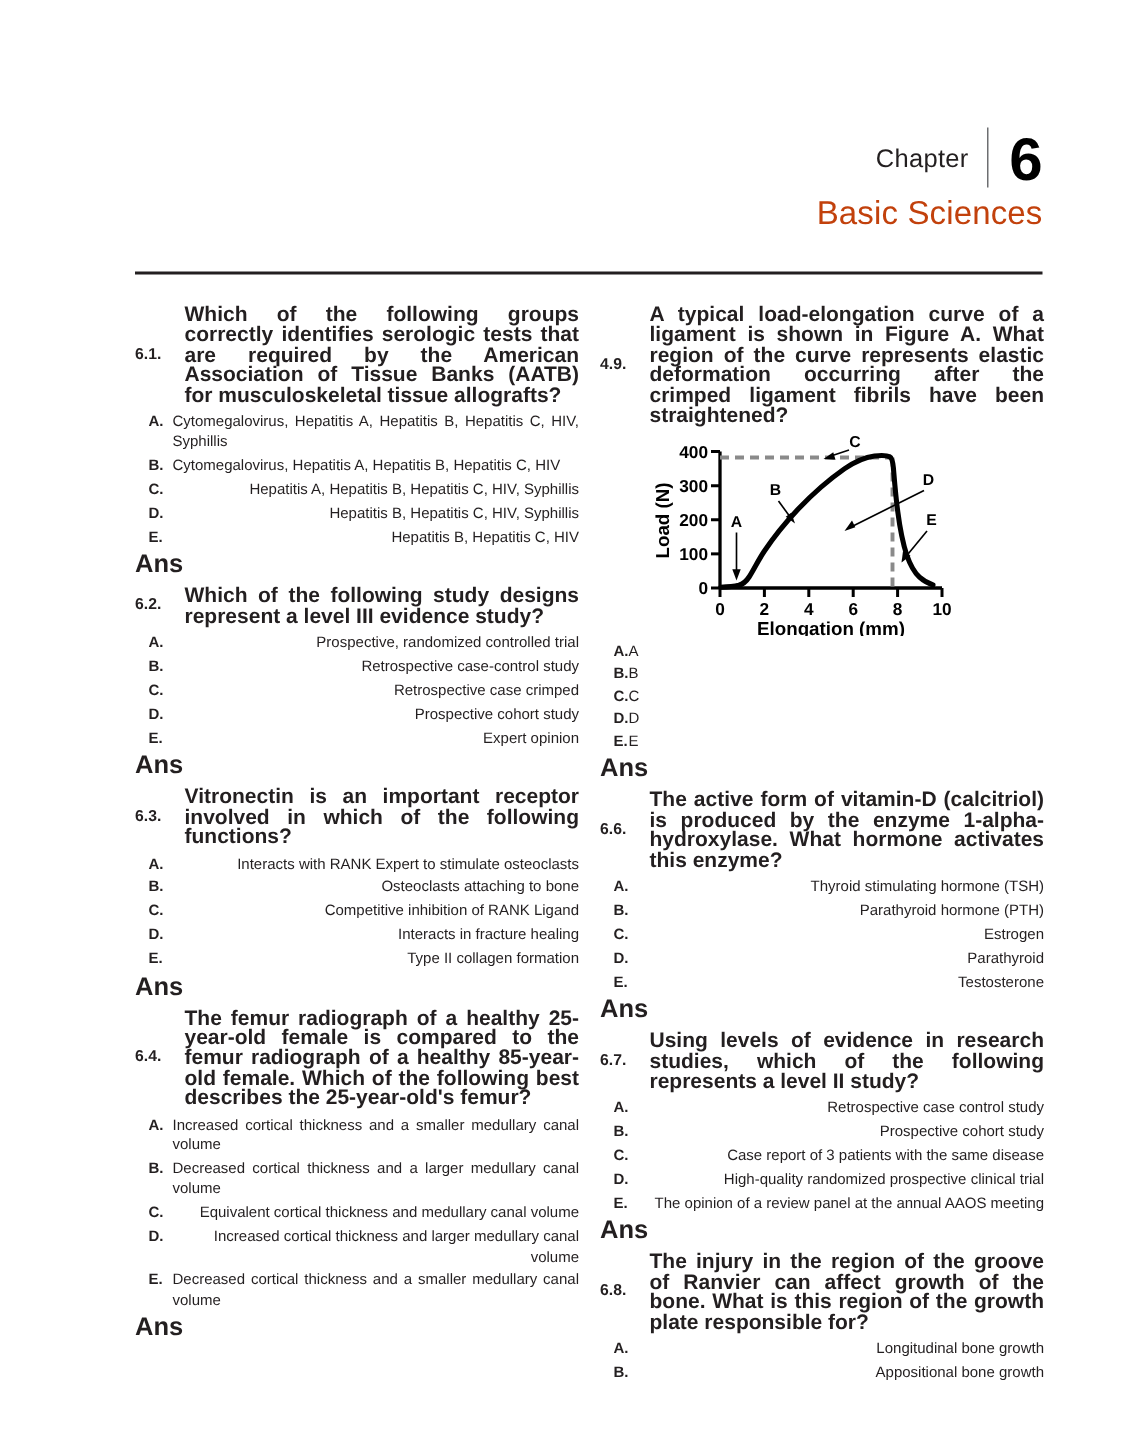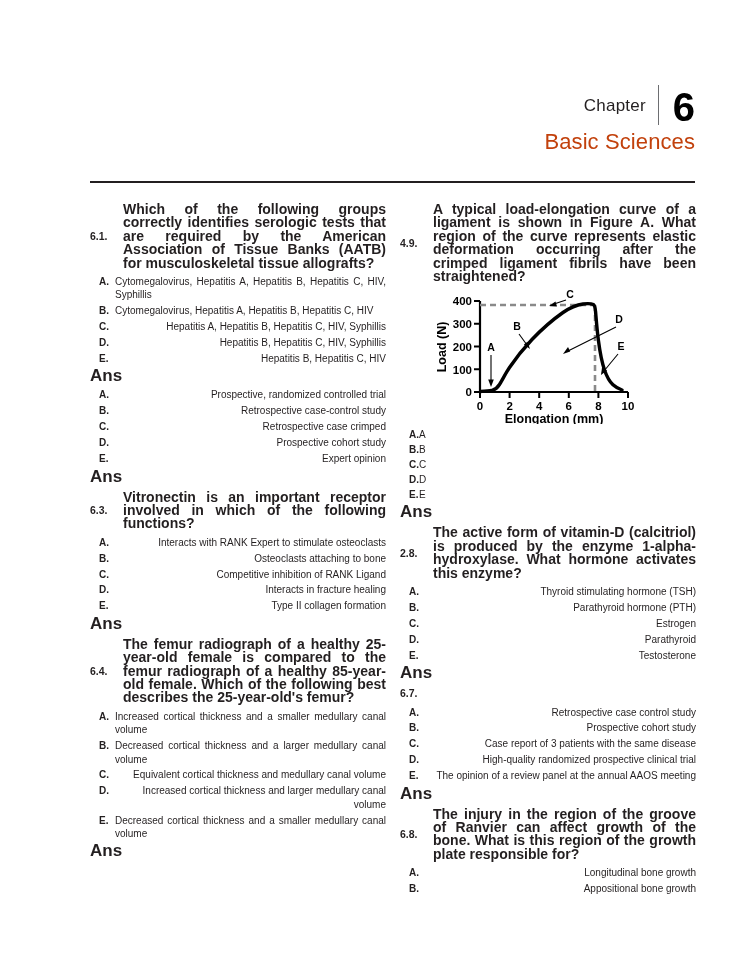--- a/index.html
+++ b/index.html
@@ -195,20 +195,24 @@
         </div>
         <div class="optrow">
           <div class="optletter">E.</div>
           <div class="opttext nojust">Hepatitis B, Hepatitis C, HIV</div>
         </div>
       </div>
       <div class="ansrow">Ans</div>
     </div>
 
     <div class="qblock">
+      <div class="qrow">
+        <div class="qnum">6.2.</div>
+        <div class="qtext">Which of the following study designs represent a level III evidence study?</div>
+      </div>
       <div class="opts">
         <div class="optrow">
           <div class="optletter">A.</div>
           <div class="opttext nojust">Prospective, randomized controlled trial</div>
         </div>
         <div class="optrow">
           <div class="optletter">B.</div>
           <div class="opttext nojust">Retrospective case-control study</div>
         </div>
         <div class="optrow">
@@ -401,21 +405,21 @@
         <div class="optrow">
           <div class="optletter">E.</div>
           <div class="opttext">E</div>
         </div>
       </div>
       <div class="ansrow">Ans</div>
     </div>
 
     <div class="qblock">
       <div class="qrow">
-        <div class="qnum">2.8.</div>
+        <div class="qnum">6.6.</div>
         <div class="qtext">The active form of vitamin-D (calcitriol) is produced by the enzyme 1-alpha-hydroxylase. What hormone activates this enzyme?</div>
       </div>
       <div class="opts">
         <div class="optrow">
           <div class="optletter">A.</div>
           <div class="opttext nojust">Thyroid stimulating hormone (TSH)</div>
         </div>
         <div class="optrow">
           <div class="optletter">B.</div>
           <div class="opttext nojust">Parathyroid hormone (PTH)</div>
@@ -432,20 +436,21 @@
           <div class="optletter">E.</div>
           <div class="opttext nojust">Testosterone</div>
         </div>
       </div>
       <div class="ansrow">Ans</div>
     </div>
 
     <div class="qblock">
       <div class="qrow">
         <div class="qnum">6.7.</div>
+        <div class="qtext nojust">Using levels of evidence in research studies, which of the following represents a level II study?</div>
       </div>
       <div class="opts">
         <div class="optrow">
           <div class="optletter">A.</div>
           <div class="opttext nojust">Retrospective case control study</div>
         </div>
         <div class="optrow">
           <div class="optletter">B.</div>
           <div class="opttext nojust">Prospective cohort study</div>
         </div>

